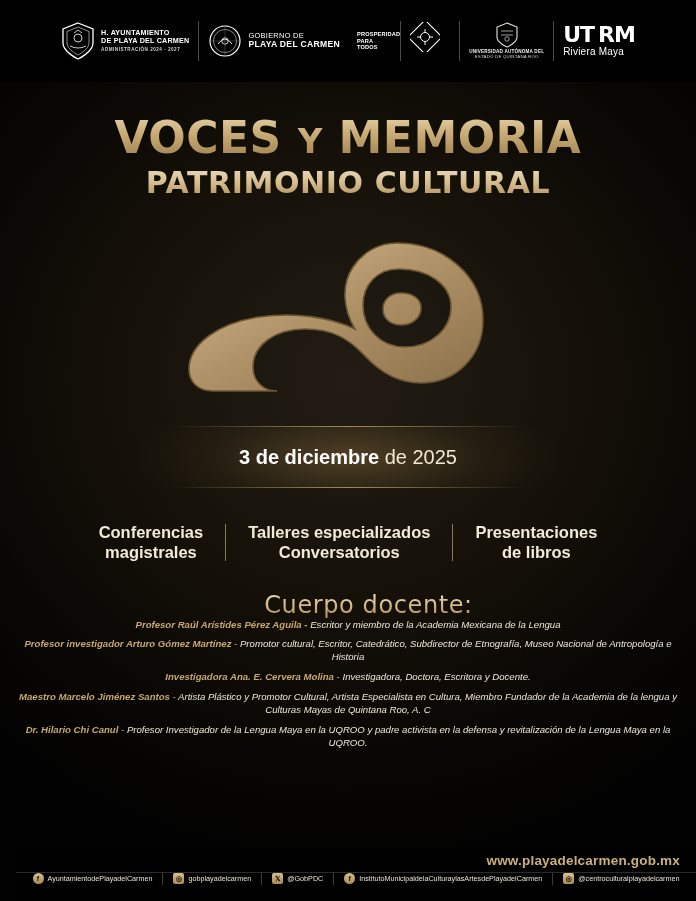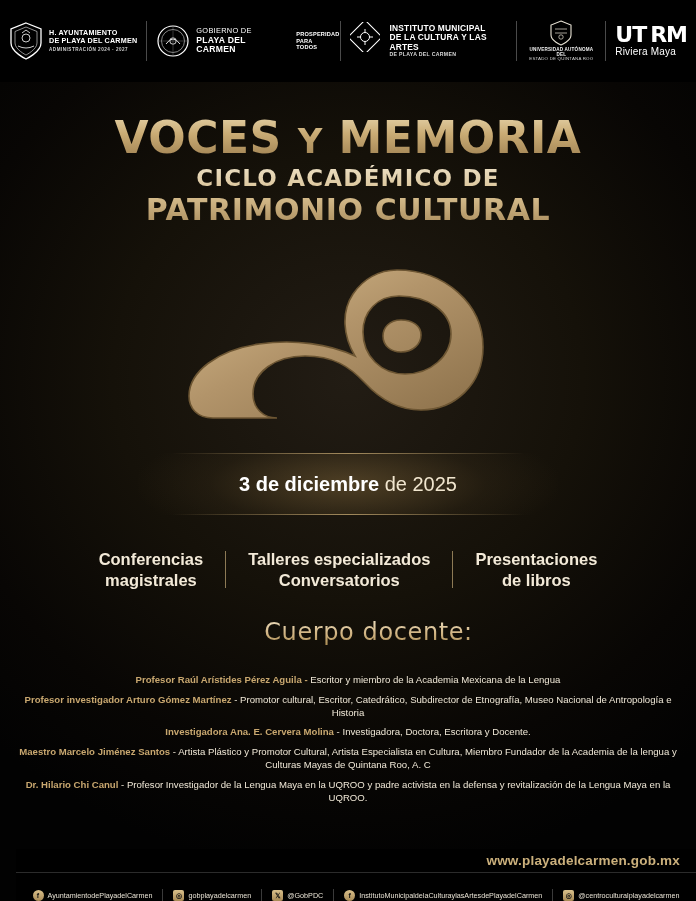--- a/index.html
+++ b/index.html
@@ -19,21 +19,21 @@
   }
 
   
   .logobar {
     position: relative;
     height: 82px;
     display: flex;
     align-items: center;
     justify-content: center;
     gap: 0;
-    padding: 0 0;
+    padding: 0 14px;
     background: #000;
   }
   .logo-cell {
     display: flex;
     align-items: center;
     justify-content: center;
     padding: 0 9px;
     height: 60px;
   }
   .vsep { width: 1px; height: 40px; background: #4a4a4a; }
@@ -148,23 +148,24 @@
     text-align: center;
     font-size: 24px;
     font-weight: normal;
     letter-spacing: .6px;
     background: linear-gradient(180deg, #f0e3c6 0%, #d2b584 55%, #a8894f 100%);
     -webkit-background-clip: text; background-clip: text; color: transparent;
     font-family: "DejaVu Sans", sans-serif;
     margin-left: 41px;
   }
   .teachers {
-    margin-top: 28px;
+    margin-top: 0;
     padding: 0 16px;
     text-align: center;
+    font-style: italic;
   }
   .teacher {
     font-size: 9.6px;
     line-height: 1.35;
     color: #efe7d6;
     margin-bottom: 7px;
   }
   .teacher .nm { color: #c8a76f; font-weight: bold; }
 
   
@@ -177,21 +178,21 @@
     height: 24px;
     display: flex; align-items: center; justify-content: flex-end;
     padding-right: 16px;
     border-bottom: 1px solid #2b2b2b;
   }
   .footer .url {
     color: #cbb07c; font-size: 13.5px; font-weight: bold; letter-spacing: .2px;
   }
   .footer .social-row {
     height: 28px;
-    display: flex; align-items: flex-end; justify-content: center;
+    display: flex; align-items: flex-start; justify-content: center;
     gap: 10px;
   }
   .soc { display: flex; align-items: center; gap: 4px; color: #e8e2d4; font-size: 7.2px; white-space: nowrap; }
   .soc .badge {
     width: 11px; height: 11px; border-radius: 50%;
     background: linear-gradient(180deg,#d9c08b,#a98a55);
     color: #111; font-size: 7px; font-weight: bold;
     display: flex; align-items: center; justify-content: center;
     flex: 0 0 auto;
   }
@@ -249,25 +250,20 @@
     <div class="vsep"></div>
 
     <div class="logo-cell">
       <div class="crest">
         <svg width="30" height="30" viewBox="0 0 30 30">
           <rect x="3" y="3" width="24" height="24" transform="rotate(45 15 15)" fill="none" stroke="#ffffff" stroke-width="1.1"></rect>
           <circle cx="15" cy="15" r="4.5" fill="none" stroke="#ffffff" stroke-width="1"></circle>
           <path d="M15 7 L15 10.5 M15 19.5 L15 23 M7 15 L10.5 15 M19.5 15 L23 15" stroke="#ffffff" stroke-width="1"></path>
         </svg>
       </div>
-      <div class="logo-txt inst">
-        <div class="i1">INSTITUTO MUNICIPAL</div>
-        <div class="i2">DE LA CULTURA Y LAS ARTES</div>
-        <div class="i3">DE PLAYA DEL CARMEN</div>
-      </div>
     </div>
 
     <div class="vsep"></div>
 
     <div class="logo-cell" style="flex-direction:column;">
       <div class="crest" style="margin:0 0 1px 0;width:24px;height:26px;">
         <svg width="24" height="26" viewBox="0 0 24 26">
           <path d="M12 1 L22 5 V15 C22 21 12 25 12 25 C12 25 2 21 2 15 V5 Z" fill="none" stroke="#e9e4d6" stroke-width="1.1"></path>
           <path d="M6 9 H18 M6 13 H18" stroke="#e9e4d6" stroke-width=".7"></path>
           <circle cx="12" cy="17" r="2.2" fill="none" stroke="#e9e4d6" stroke-width=".7"></circle>
@@ -292,21 +288,20 @@
     </div>
   </div>
 
   <div class="titles">
     <div class="t-main">
       <span>VOCES</span>
       <span class="y">Y</span>
       <span>MEMORIA</span>
     </div>
     <div class="t-sub">
-      <div>CICLO ACADÉMICO DE</div>
       <div class="line2">PATRIMONIO CULTURAL</div>
     </div>
   </div>
 
   <div class="emblem-wrap">
     <svg width="330" height="185" viewBox="0 0 330 185">
       <defs>
         <linearGradient id="goldg" x1="0" y1="0" x2="1" y2="1">
           <stop offset="0%" stop-color="#d8bd8e"></stop>
           <stop offset="45%" stop-color="#b2946a"></stop>

